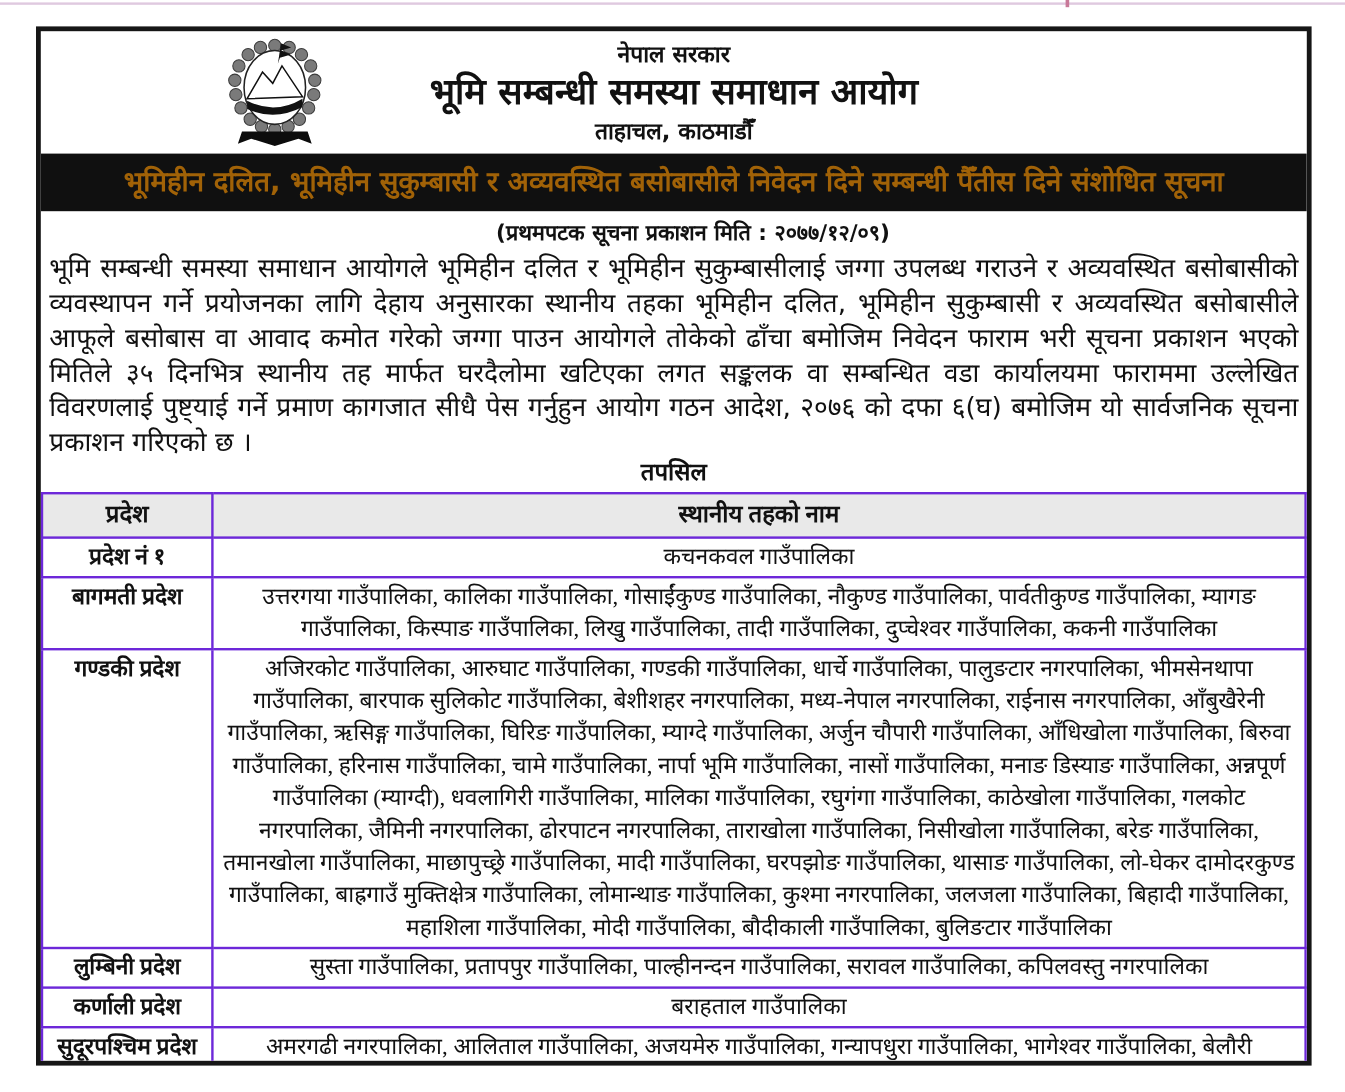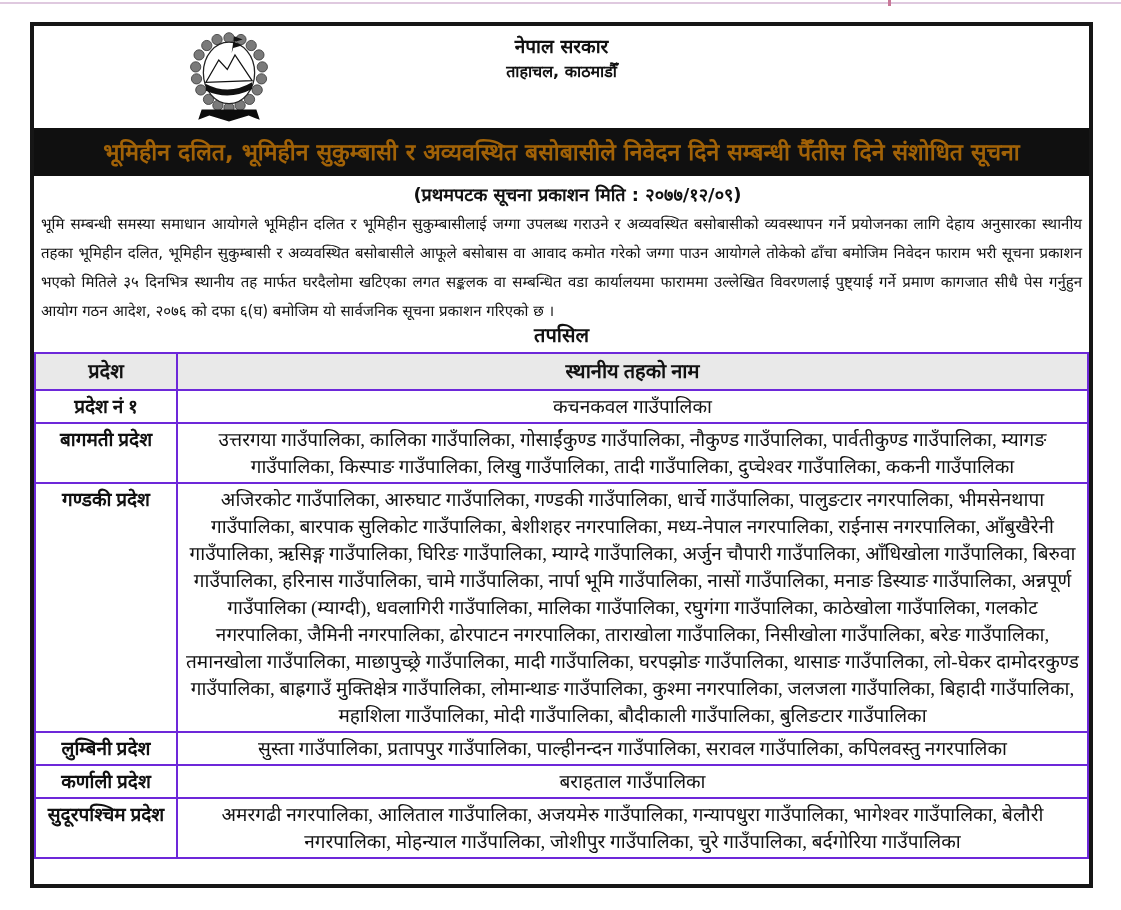--- a/index.html
+++ b/index.html
@@ -15,32 +15,32 @@
     position:absolute; left:30px; top:22px; width:1063px; height:866px;
     border:4px solid #161616; background:#fff; overflow:hidden;
   }
 
   
   .doc-header { position:relative; height:102px; }
   .emblem-wrap { position:absolute; left:152px; top:5px; width:86px; height:94px; }
   .header-text { text-align:center; padding-top:7px; }
   .gov-line { font-size:19px; font-weight:bold; line-height:26px; }
   .commission-line { font-size:30px; font-weight:bold; line-height:38px; }
-  .address-line { font-size:16px; font-weight:bold; line-height:26px; }
+  .address-line { font-size:19px; font-weight:bold; line-height:26px; }
 
   
   .title-bar {
     background:#101010; color:#a16207; font-weight:bold; font-size:23px;
     text-align:center; padding:10px 6px; line-height:28px;
   }
 
   .pub-date { text-align:center; font-weight:bold; font-size:18px; margin:7px 0 3px; line-height:24px;padding-left:32px; }
 
   .notice-body {
-    font-size:15px; line-height:29px; text-align:justify;
+    font-size:22px; line-height:29px; text-align:justify;
     padding:0 7px; 
   }
   .schedule-heading { text-align:center; font-weight:bold; font-size:20px; margin:-4px 12px 4px; line-height:26px; }
 
   
   table.levels { width:100%; border-collapse:collapse; font-size:19px; }
   table.levels th, table.levels td {
     border:2px solid #6d28d9; padding:2px 7px; vertical-align:top; line-height:27px; text-align:center;font-family:Liberation Serif, serif;
   }
   table.levels th { background:#e9e9e9; font-size:20px; padding:4px 7px; }
@@ -86,20 +86,21 @@
         <path d="M53,26 L56,6 L66,10 L56,13 L65,17 L55,20 Z" fill="#111"></path>
 
         <path d="M23,60 L38,34 L48,45 L57,28 L77,58 Z" fill="#ffffff" stroke="#111" stroke-width="1.5"></path>
         <path d="M23,62 Q50,76 77,60 L77,68 Q50,82 23,70 Z" fill="#111"></path>
 
         <path d="M18,92 L82,92 L86,104 L73,99 L50,106 L27,99 L14,104 Z" fill="#0c0c0c"></path>
       </svg>
     </div>
     <div class="header-text">
       <div class="gov-line">नेपाल सरकार</div>
+      <div class="commission-line">भूमि सम्बन्धी समस्या समाधान आयोग</div>
       <div class="address-line">ताहाचल, काठमाडौँ</div>
     </div>
   </div>
 
   <div class="title-bar">भूमिहीन दलित, भूमिहीन सुकुम्बासी र अव्यवस्थित बसोबासीले निवेदन दिने सम्बन्धी पैँतीस दिने संशोधित सूचना</div>
 
   <div class="pub-date">(प्रथमपटक सूचना प्रकाशन मिति : २०७७/१२/०९)</div>
 
   <div class="notice-body">भूमि सम्बन्धी समस्या समाधान आयोगले भूमिहीन दलित र भूमिहीन सुकुम्बासीलाई जग्गा उपलब्ध गराउने र अव्यवस्थित बसोबासीको व्यवस्थापन गर्ने प्रयोजनका लागि देहाय अनुसारका स्थानीय तहका भूमिहीन दलित, भूमिहीन सुकुम्बासी र अव्यवस्थित बसोबासीले आफूले बसोबास वा आवाद कमोत गरेको जग्गा पाउन आयोगले तोकेको ढाँचा बमोजिम निवेदन फाराम भरी सूचना प्रकाशन भएको मितिले ३५ दिनभित्र स्थानीय तह मार्फत घरदैलोमा खटिएका लगत सङ्कलक वा सम्बन्धित वडा कार्यालयमा फाराममा उल्लेखित विवरणलाई पुष्ट्याई गर्ने प्रमाण कागजात सीधै पेस गर्नुहुन आयोग गठन आदेश, २०७६ को दफा ६(घ) बमोजिम यो सार्वजनिक सूचना प्रकाशन गरिएको छ ।</div>
 

